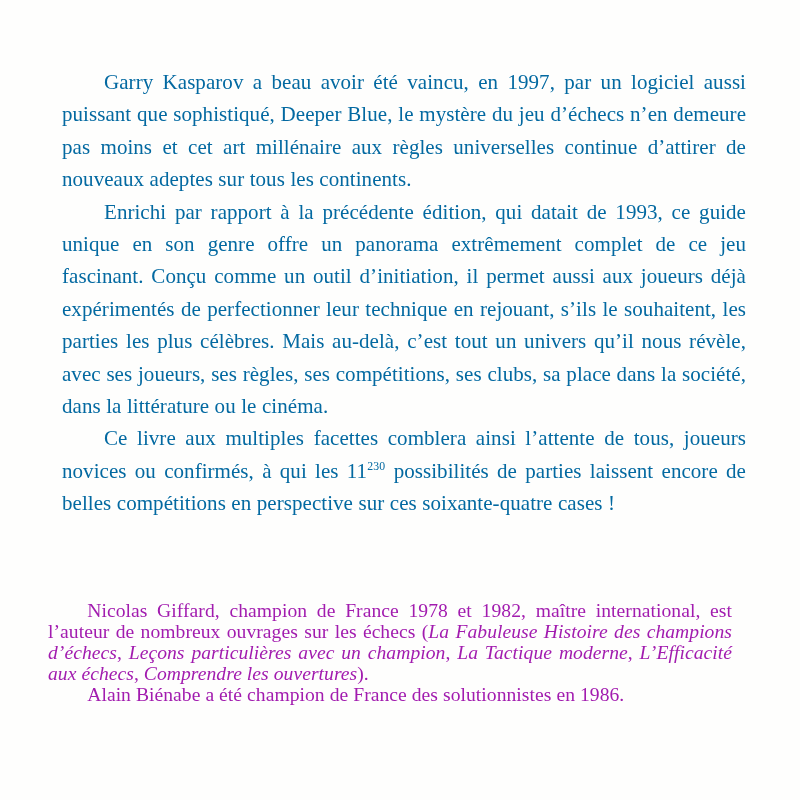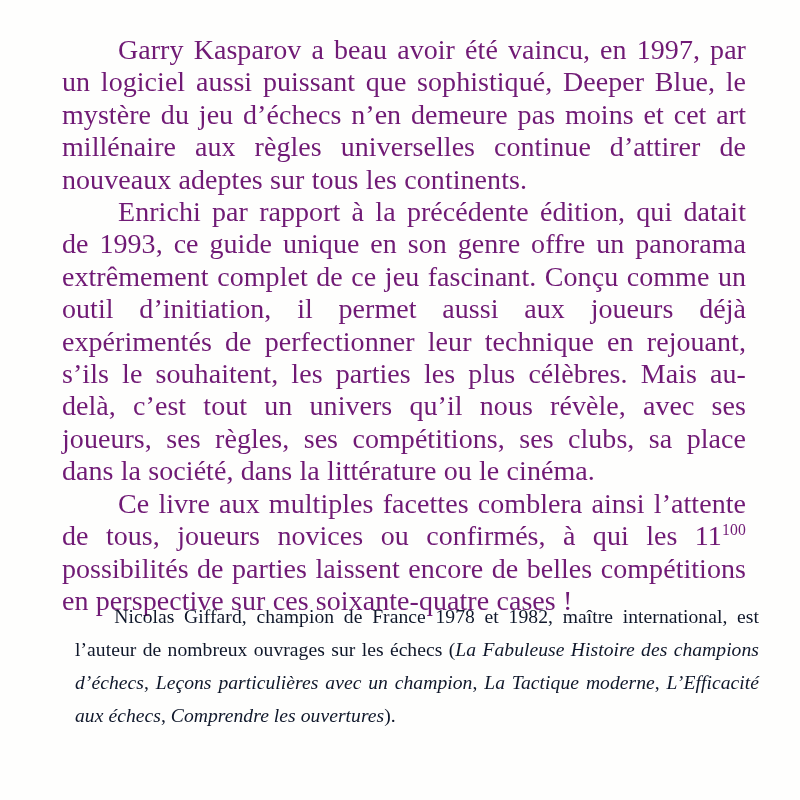--- a/index.html
+++ b/index.html
@@ -27,51 +27,52 @@
 
   .text-column {
     position: absolute;
     left: 62px;
     top: 34px;
     width: 684px;
   }
 
   
   .blurb {
-    font-size: 28px;
+    font-size: 21px;
     line-height: 32.4px;
     text-align: justify;
     text-justify: inter-word;
-    color: #701a75;
+    color: #0369a1;
     letter-spacing: 0.05px;
     word-spacing: 0.2px;
+    margin-top: 32px;
   }
   .blurb p {
     margin: 0;
     text-indent: 2.0em;
   }
 
   sup.exp {
     font-size: 0.56em;
     vertical-align: super;
     line-height: 0;
     letter-spacing: 0.2px;
   }
 
   
   .credits {
     position: absolute;
-    left: 75px;
+    left: 48px;
     top: 600px;
     width: 684px;
     font-size: 19.6px;
-    line-height: 33px;
+    line-height: 21px;
     text-align: justify;
     text-justify: inter-word;
-    color: #0f172a;
+    color: #a21caf;
     letter-spacing: 0.05px;
   }
   .credits p {
     margin: 0;
     text-indent: 2.0em;
   }
   .credits i, .credits em {
     font-style: italic;
   }
   .credits p.final {
@@ -85,25 +86,26 @@
 
 <div class="page">
 
   <div class="text-column">
     <div class="blurb">
 
       <p>Garry Kasparov a beau avoir été vaincu, en 1997, par un logiciel aussi puissant que sophistiqué, Deeper Blue, le mystère du jeu d’échecs n’en demeure pas moins et cet art millénaire aux règles universelles continue d’attirer de nouveaux adeptes sur tous les continents.</p>
 
       <p>Enrichi par rapport à la précédente édition, qui datait de 1993, ce guide unique en son genre offre un panorama extrêmement complet de ce jeu fascinant. Conçu comme un outil d’initiation, il permet aussi aux joueurs déjà expérimentés de perfectionner leur technique en rejouant, s’ils le souhaitent, les parties les plus célèbres. Mais au-delà, c’est tout un univers qu’il nous révèle, avec ses joueurs, ses règles, ses compétitions, ses clubs, sa place dans la société, dans la littérature ou le cinéma.</p>
 
-      <p><span>Ce livre aux multiples facettes comblera ainsi l’attente de tous, joueurs novices ou confirmés, à qui les 11</span><sup class="exp">100</sup><span> possibilités de parties laissent encore de belles compétitions en perspective sur ces soixante-quatre cases !</span></p>
+      <p><span>Ce livre aux multiples facettes comblera ainsi l’attente de tous, joueurs novices ou confirmés, à qui les 11</span><sup class="exp">230</sup><span> possibilités de parties laissent encore de belles compétitions en perspective sur ces soixante-quatre cases !</span></p>
 
     </div>
   </div>
 
   <div class="credits">
 
     <p><span>Nicolas Giffard, champion de France 1978 et 1982, maître international, est l’auteur de nombreux ouvrages sur les échecs (</span><i>La Fabuleuse Histoire des champions d’échecs</i><span>, </span><i>Leçons particulières avec un champion</i><span>, </span><i>La Tactique moderne</i><span>, </span><i>L’Efficacité aux échecs</i><span>, </span><i>Comprendre les ouvertures</i><span>).</span></p>
 
+    <p class="final">Alain Biénabe a été champion de France des solutionnistes en 1986.</p>
 
   </div>
 
 </div>
 
 </body></html>

